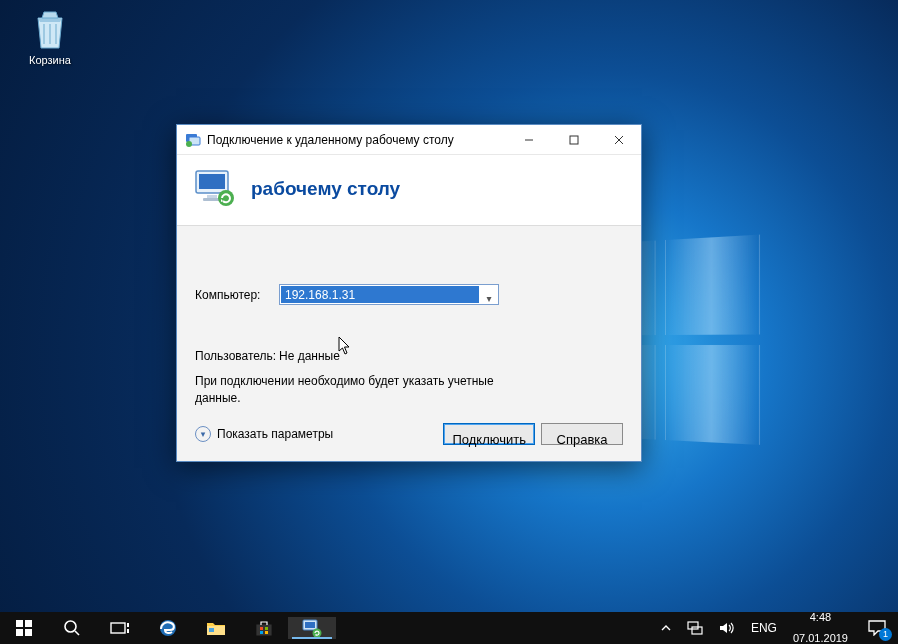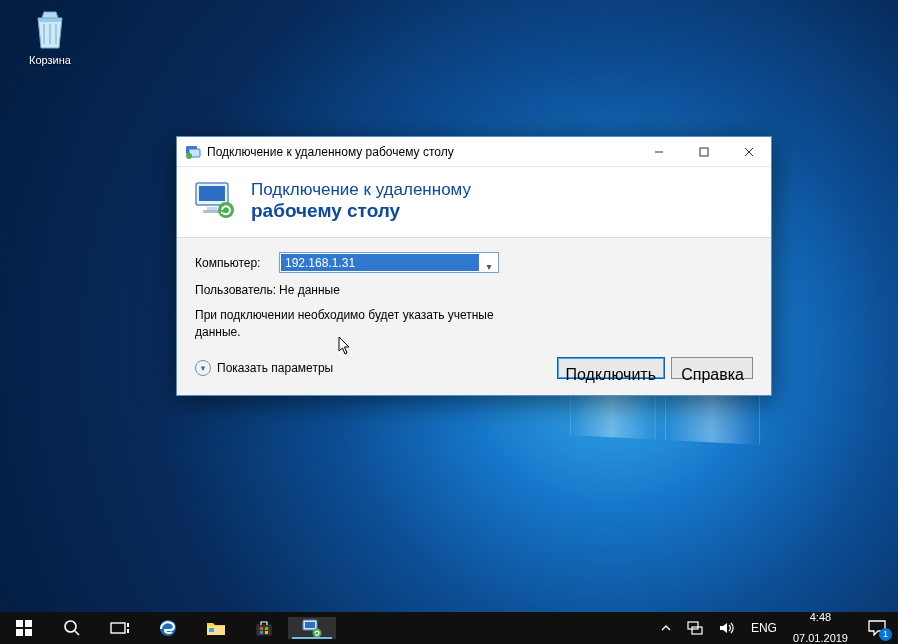--- a/index.html
+++ b/index.html
@@ -42,22 +42,22 @@
   }
   .desktop-icon .bin {
     width: 40px; height: 44px; margin: 0 auto 2px;
     position: relative;
   }
   .desktop-icon .bin svg { width:100%; height:100%; }
 
   
   .window {
     position: absolute;
-    left: 176px; top: 136px;
-    width: 596px;
+    left: 176px; top: 124px;
+    width: 466px;
     background: #0ea5e9;
     border: 1px solid #5a8bc2;
     box-shadow: 0 6px 28px rgba(0,0,0,0.55);
     font-size: 12px;
   }
   .titlebar {
     height: 30px;
     display: flex;
     align-items: center;
     background: #fff;
@@ -83,21 +83,21 @@
     background:#fff;
   }
   .rdp-monitor { width:44px; height:44px; }
   .header-text .line1 { color:#0a4aa0; font-size:17px; }
   .header-text .line2 { color:#0a4aa0; font-size:19px; font-weight:700; }
 
   .body {
     padding: 14px 18px 16px;
     background:#f3f3f3;
   }
-  .row { display:flex; align-items:center; margin-bottom:10px; }
+  .row { display:flex; align-items:center; margin-bottom:10px;margin-top:44px; }
   .row .lbl { width:84px; color:#000; }
   .row .val { color:#000; }
   .combo {
     display:flex; align-items:flex-end;
     width: 220px; height:21px;
     border:1px solid #7a9ecf;
     background:#fff;
     position:relative;
   }
   .combo input {
@@ -123,24 +123,23 @@
   }
   .expander .circ {
     width:16px;height:16px;border:1px solid #6b90c4;border-radius:50%;
     display:flex;align-items:center;justify-content:center;font-size:9px;color:#3c6aa8;
   }
   .spacer { flex:1; }
   .btn {
     min-width:82px; height:22px;
     border:1px solid #8a8a8a;
     background:#e9e9e9;
-    font-size:16px;
+    font-size:13px;
     margin-left:6px;
     padding:8px 8px;
-    text-align:right;
   }
   .btn.default { border:1px solid #0067c0; box-shadow: inset 0 0 0 1px #4da3ef; }
 
   .cursor {
     position:absolute;
     left: 338px; top: 336px;
     font-size:16px; color:#000;
     pointer-events:none;
   }
 
@@ -235,21 +234,20 @@
         <rect x="3" y="4" width="32" height="22" rx="2" fill="#e8f2fb" stroke="#5b8fc9" stroke-width="1.5"></rect>
         <rect x="6" y="7" width="26" height="15" fill="#2f6fc2"></rect>
         <rect x="14" y="28" width="10" height="3" fill="#c8d6e6"></rect>
         <rect x="10" y="31" width="18" height="3" rx="1" fill="#aebfd2"></rect>
         <circle cx="33" cy="31" r="8" fill="#4caf50"></circle>
         <path d="M29 31 a4 4 0 1 1 1 3" fill="none" stroke="#fff" stroke-width="2"></path>
         <path d="M30 34 l-2 1 l0 -3 z" fill="#fff"></path>
       </svg>
     </div>
     <div class="header-text">
-      <div class="line1">Подключение к удаленному</div>
       <div class="line2">рабочему столу</div>
     </div>
   </div>
 
   <div class="body">
     <div class="row">
       <div class="lbl">Компьютер:</div>
       <div class="combo">
         <input value="192.168.1.31" style="">
         <div class="chev">▾</div>

